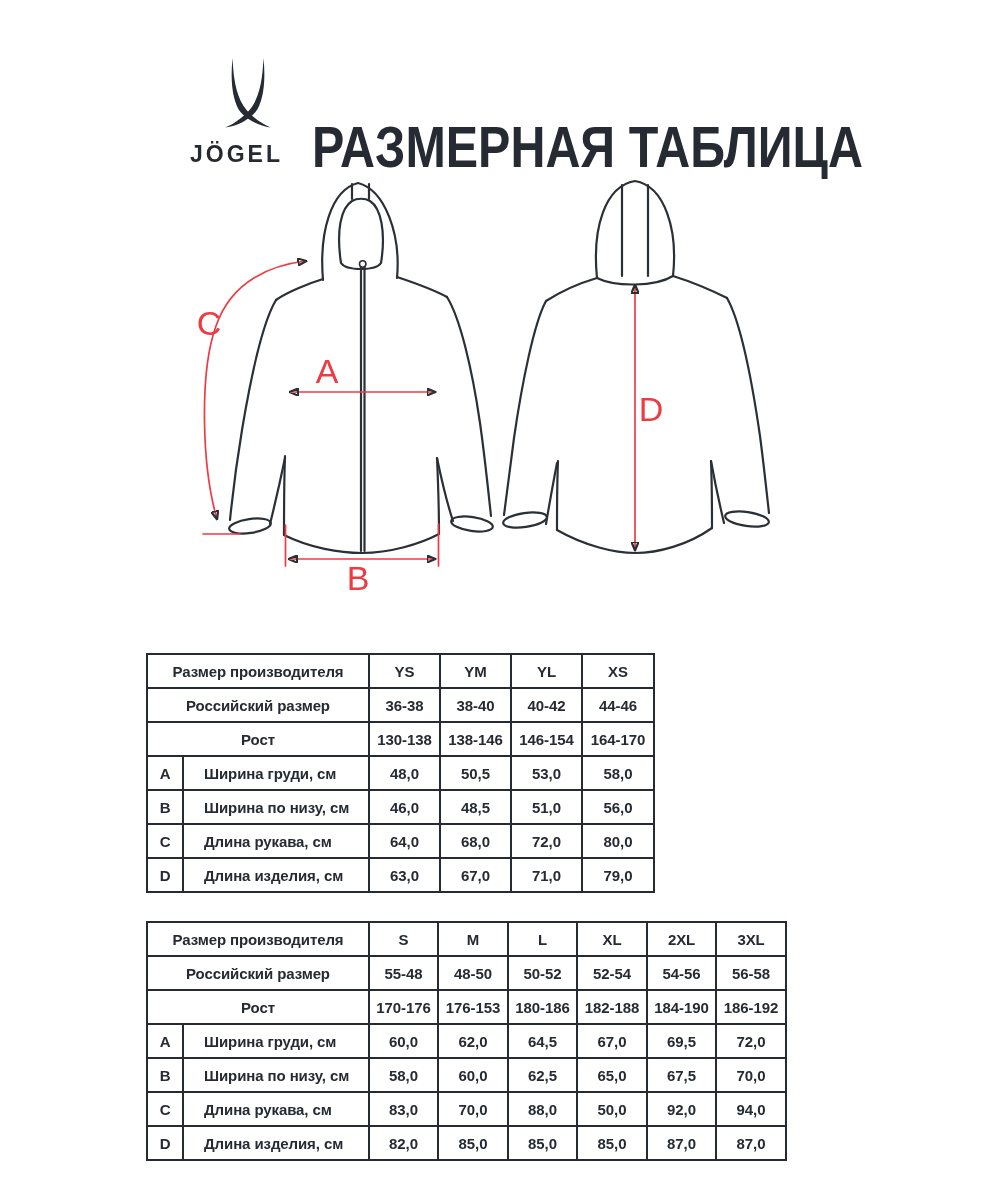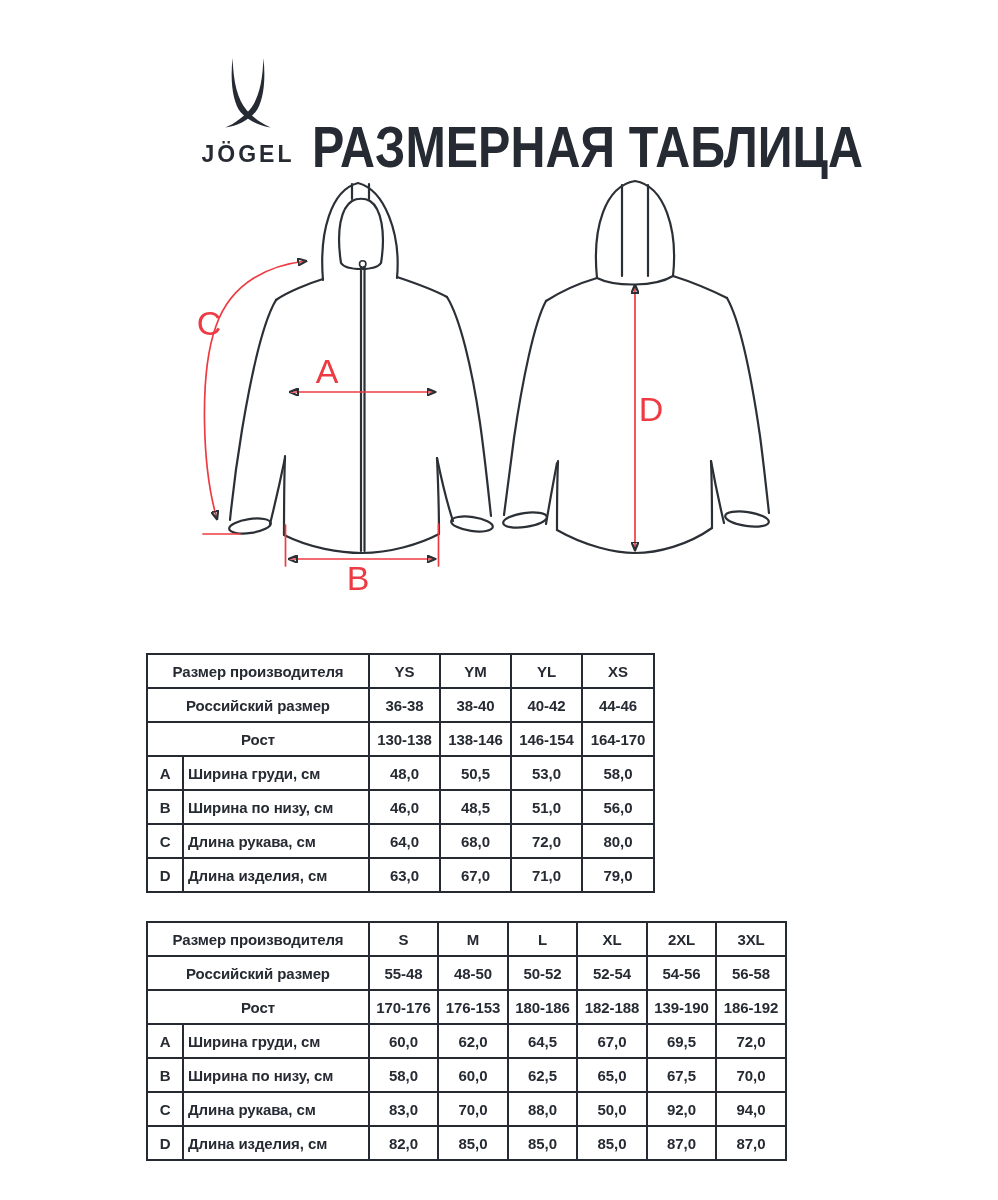--- a/index.html
+++ b/index.html
@@ -1,21 +1,21 @@
 <!DOCTYPE html>
 <html><head>
 <meta charset="utf-8">
 <style>
   html,body{margin:0;padding:0;background:#fff;}
   .page{
     position:relative;width:998px;height:1200px;background:#ffffff;
     font-family:"Liberation Sans",sans-serif;color:#262b33;overflow:hidden;
   }
   
-  .logo{position:absolute;left:190px;top:58px;width:116px;text-align:center;}
+  .logo{position:absolute;left:190px;top:58px;width:116px;text-align:left;}
   .logo svg{display:block;margin:0 auto;width:76px;height:82px;}
   .logo-text{font-weight:700;font-size:23px;letter-spacing:3px;color:#262b33;margin-top:1px;}
   .title{
     position:absolute;left:312px;top:76px;font-size:57px;font-weight:700;
     white-space:nowrap;transform:scaleX(0.85);transform-origin:left top;
     color:#262b33;letter-spacing:0;
   }
   
   .jacket{position:absolute;top:168px;width:330px;height:432px;}
   .jacket.front{left:180px;}
@@ -24,21 +24,21 @@
   .jacket .red{stroke:#ee3b43;stroke-width:1.7;}
   .jacket text{fill:#ee3b43;font-family:"Liberation Sans",sans-serif;font-size:34px;font-weight:400;}
   
   .size-table{position:absolute;border-collapse:collapse;table-layout:fixed;background:#fff;margin-top:36px;}
   .size-table.t1{left:146px;top:617px;width:507px;}
   .size-table.t2{left:146px;top:885px;width:639px;}
   .size-table td{
     border:2px solid #262b33;height:32px;padding:0;text-align:center;
     font-size:15px;font-weight:700;color:#262b33;letter-spacing:-0.1px;
   }
-  .size-table td.name{text-align:left;padding-left:4px;}
+  .size-table td.name{text-align:left;padding-left:20px;}
 </style>
 </head>
 <body>
 
 <div class="page">
 
   <div class="logo">
     <svg viewBox="0 0 100 112" aria-hidden="true">
       <path d="M71,0 C70,34 64,57 52,71 C44,80 33,89 19,95 C35,93 50,85 60,74 C70,62 75,33 71,0 Z" fill="#262b33"></path>
       <path d="M29,0 C30,34 36,57 48,71 C56,80 67,89 81,95 C65,93 50,85 40,74 C30,62 25,33 29,0 Z" fill="#262b33"></path>
@@ -215,21 +215,21 @@
         <td>52-54</td>
         <td>54-56</td>
         <td>56-58</td>
       </tr>
       <tr>
         <td colspan="2">Рост</td>
         <td>170-176</td>
         <td>176-153</td>
         <td>180-186</td>
         <td>182-188</td>
-        <td>139-190</td>
+        <td>184-190</td>
         <td>186-192</td>
       </tr>
       <tr>
         <td>A</td>
         <td class="name">Ширина груди, см</td>
         <td>60,0</td>
         <td>62,0</td>
         <td>64,5</td>
         <td>67,0</td>
         <td>69,5</td>

